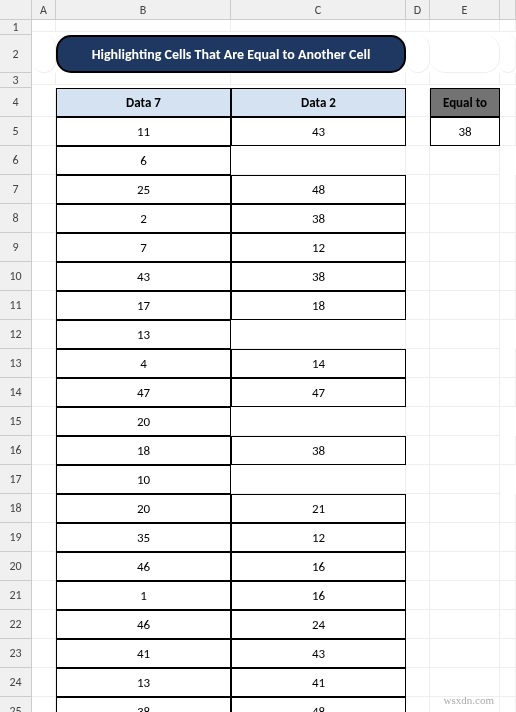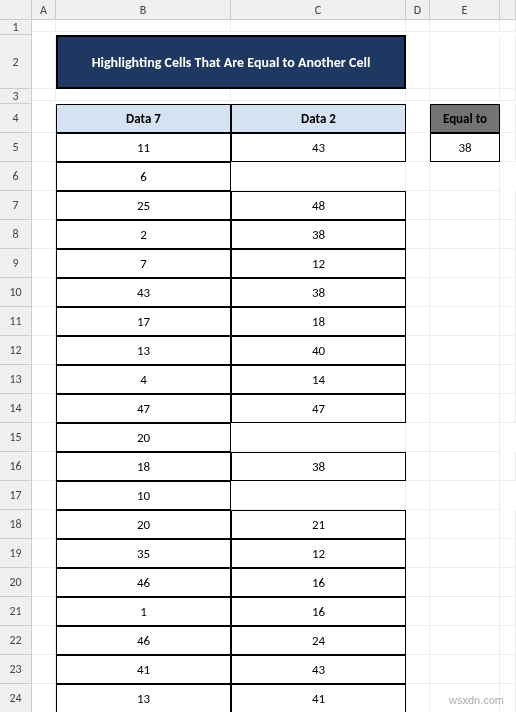--- a/index.html
+++ b/index.html
@@ -42,21 +42,21 @@
       border-right: 1px solid #eee;
       border-bottom: 1px solid #eee;
       display: flex;
       align-items: center;
       justify-content: center;
       background: #fff;
       font-size: 13px;
       height: 100%;
     }
     .row-r1 .cell { height: 12px; }
-    .row-r2 .cell { height: 54px; }
+    .row-r2 .cell { height: 38px; border-radius: 15px; }
     .row-r3 .cell { height: 12px; }
     .row-normal .cell { height: 29px; }
 
     .title-cell {
       background: #1f3861;
       color: #fff;
       font-weight: bold;
       font-size: 14px;
       border: 2px solid #000;
       grid-column: 3 / 5;
@@ -80,24 +80,24 @@
       background: #fff;
     }
     .equal-val {
       border: 1px solid #000;
       background: #fff;
     }
     .empty { }
     .watermark {
       position: absolute;
       bottom: 6px;
-      right: 12px;
+      right: 22px;
       color: #aaa;
       font-size: 11px;
-      font-family: Liberation Sans, sans-serif;
+      font-family: Liberation Serif, serif;
     }
   </style>
 </head>
 <body>
 
 <div class="col-headers">
   <div class="corner"></div>
   <div class="col-header">A</div>
   <div class="col-header">B</div>
   <div class="col-header">C</div>
@@ -201,21 +201,20 @@
       <div class="cell data-cell">17</div>
       <div class="cell data-cell">18</div>
       <div class="cell empty"></div>
       <div class="cell empty"></div>
       <div class="cell empty"></div>
     </div>
     <div class="row row-normal">
       <div class="row-header">12</div>
       <div class="cell empty"></div>
       <div class="cell data-cell">13</div>
-      <div class="cell data-cell">40</div>
       <div class="cell empty"></div>
       <div class="cell empty"></div>
       <div class="cell empty"></div>
     </div>
     <div class="row row-normal">
       <div class="row-header">13</div>
       <div class="cell empty"></div>
       <div class="cell data-cell">4</div>
       <div class="cell data-cell">14</div>
       <div class="cell empty"></div>

